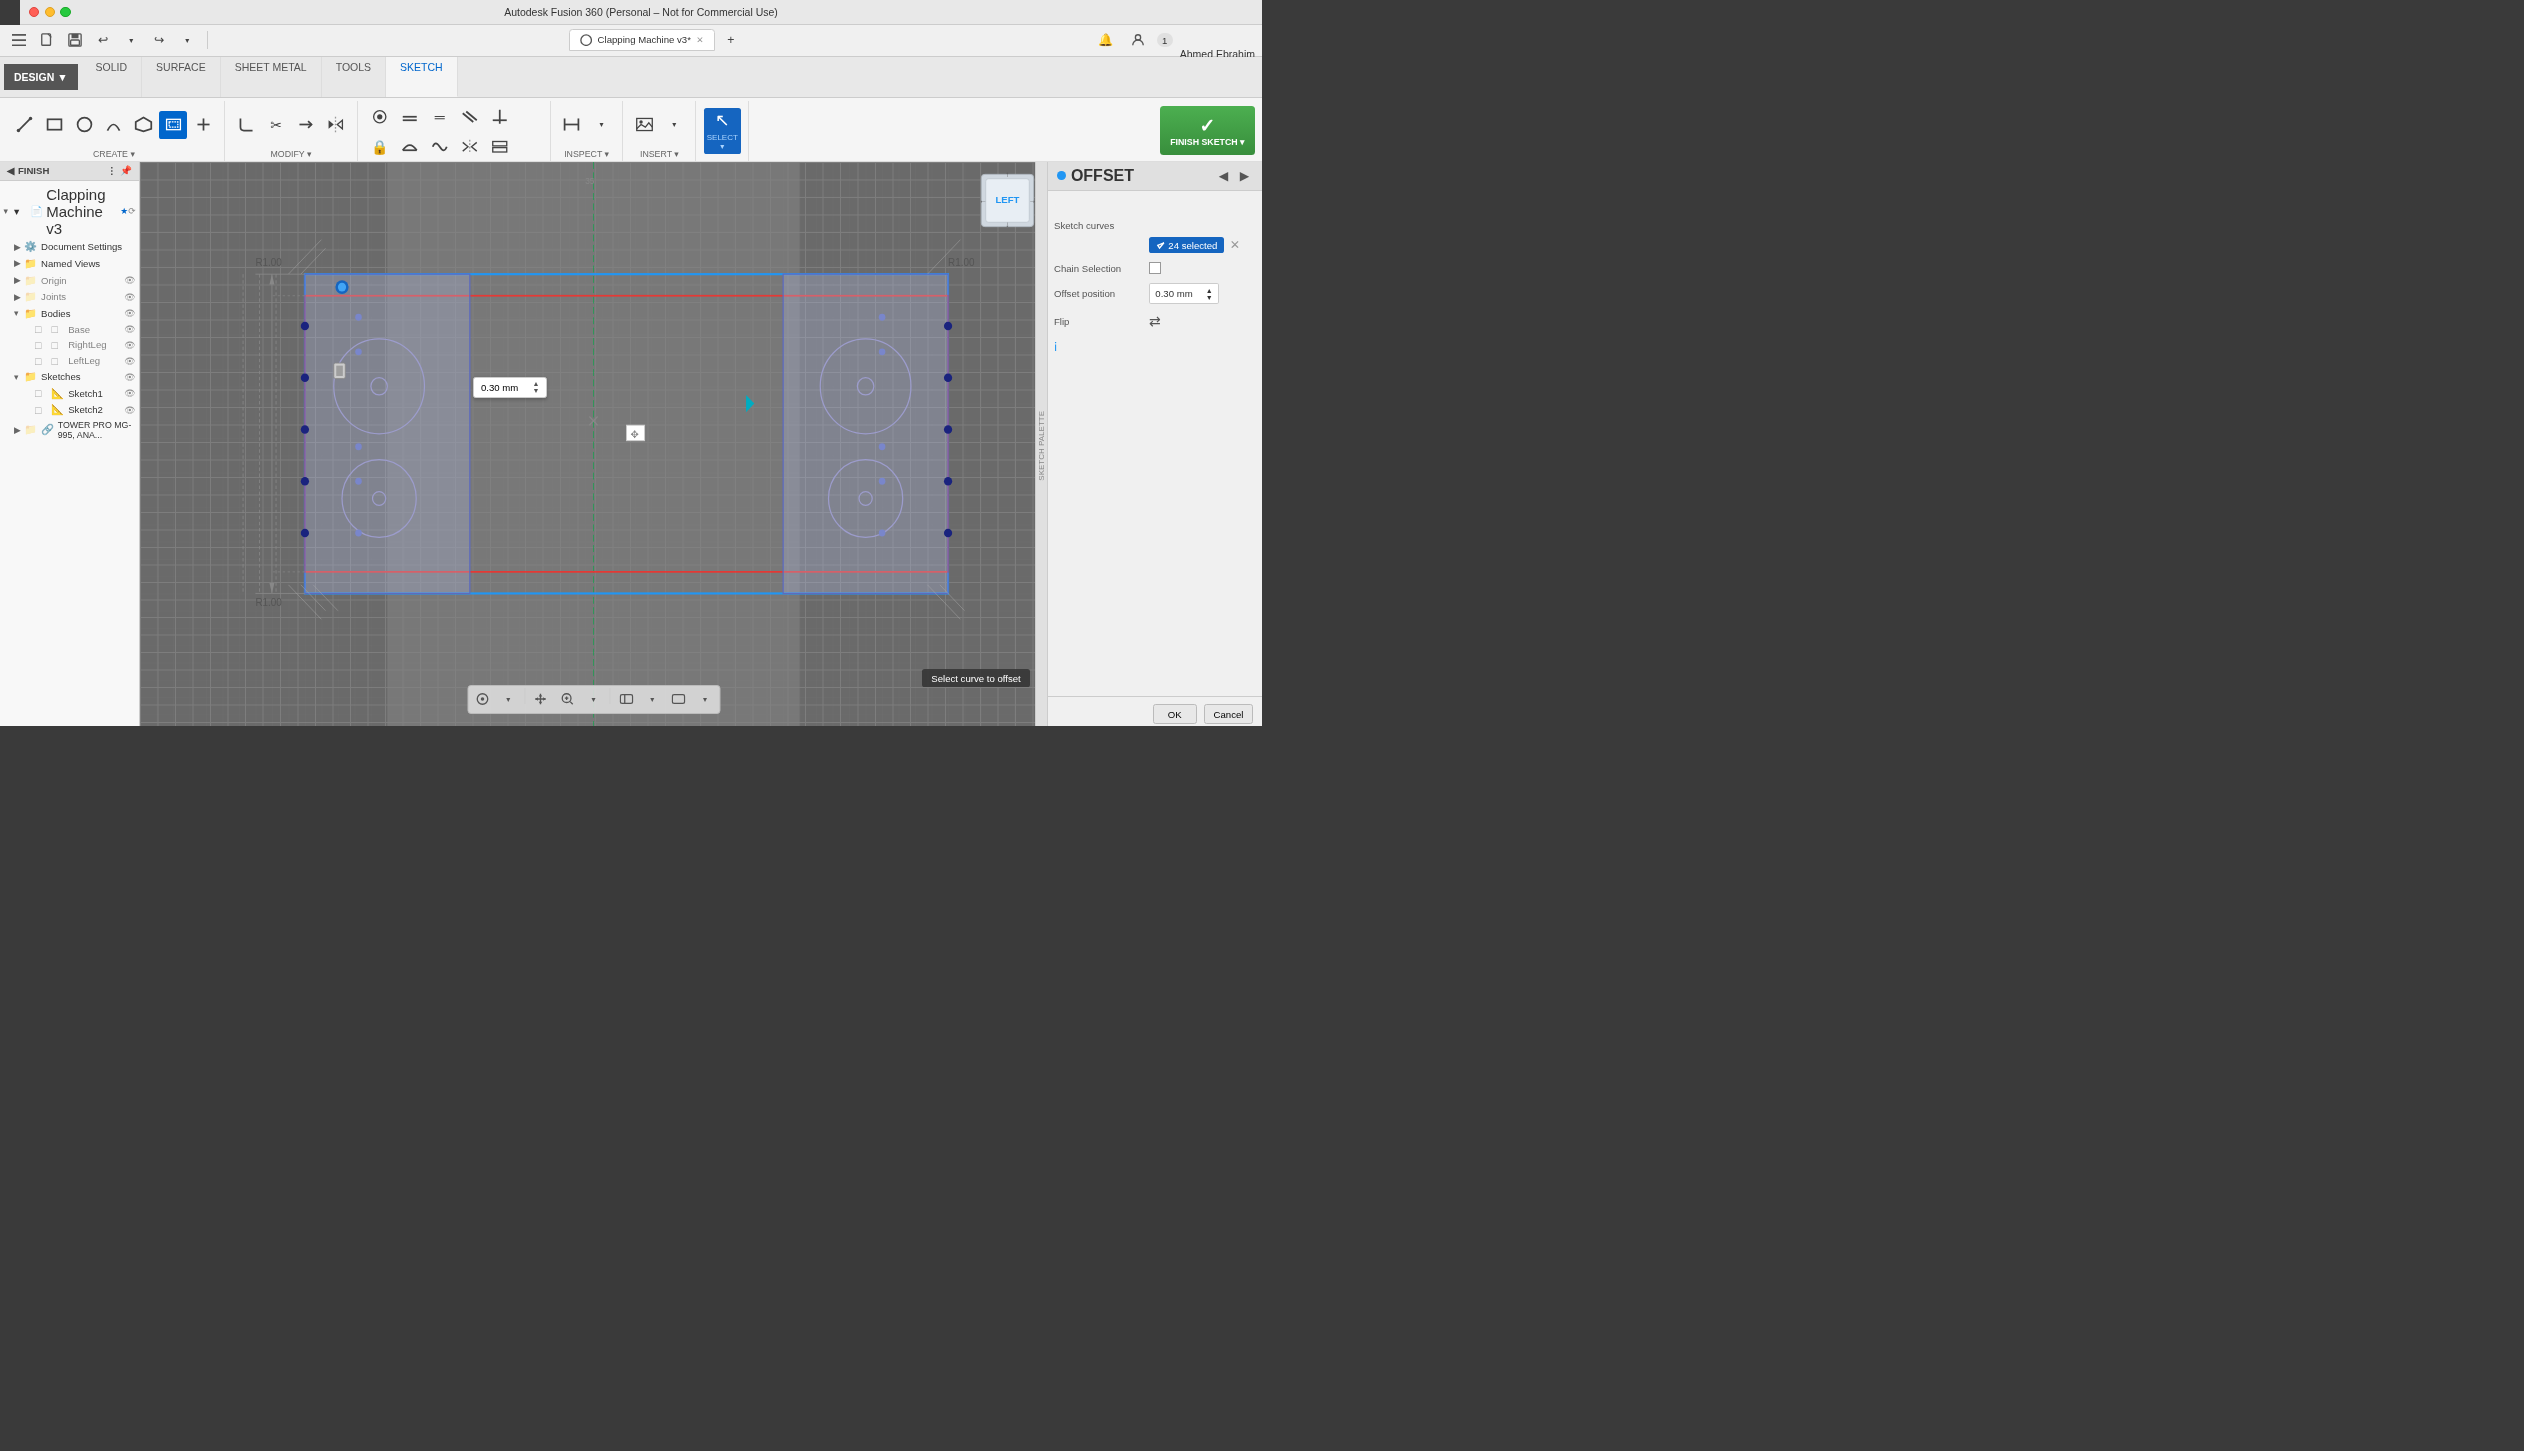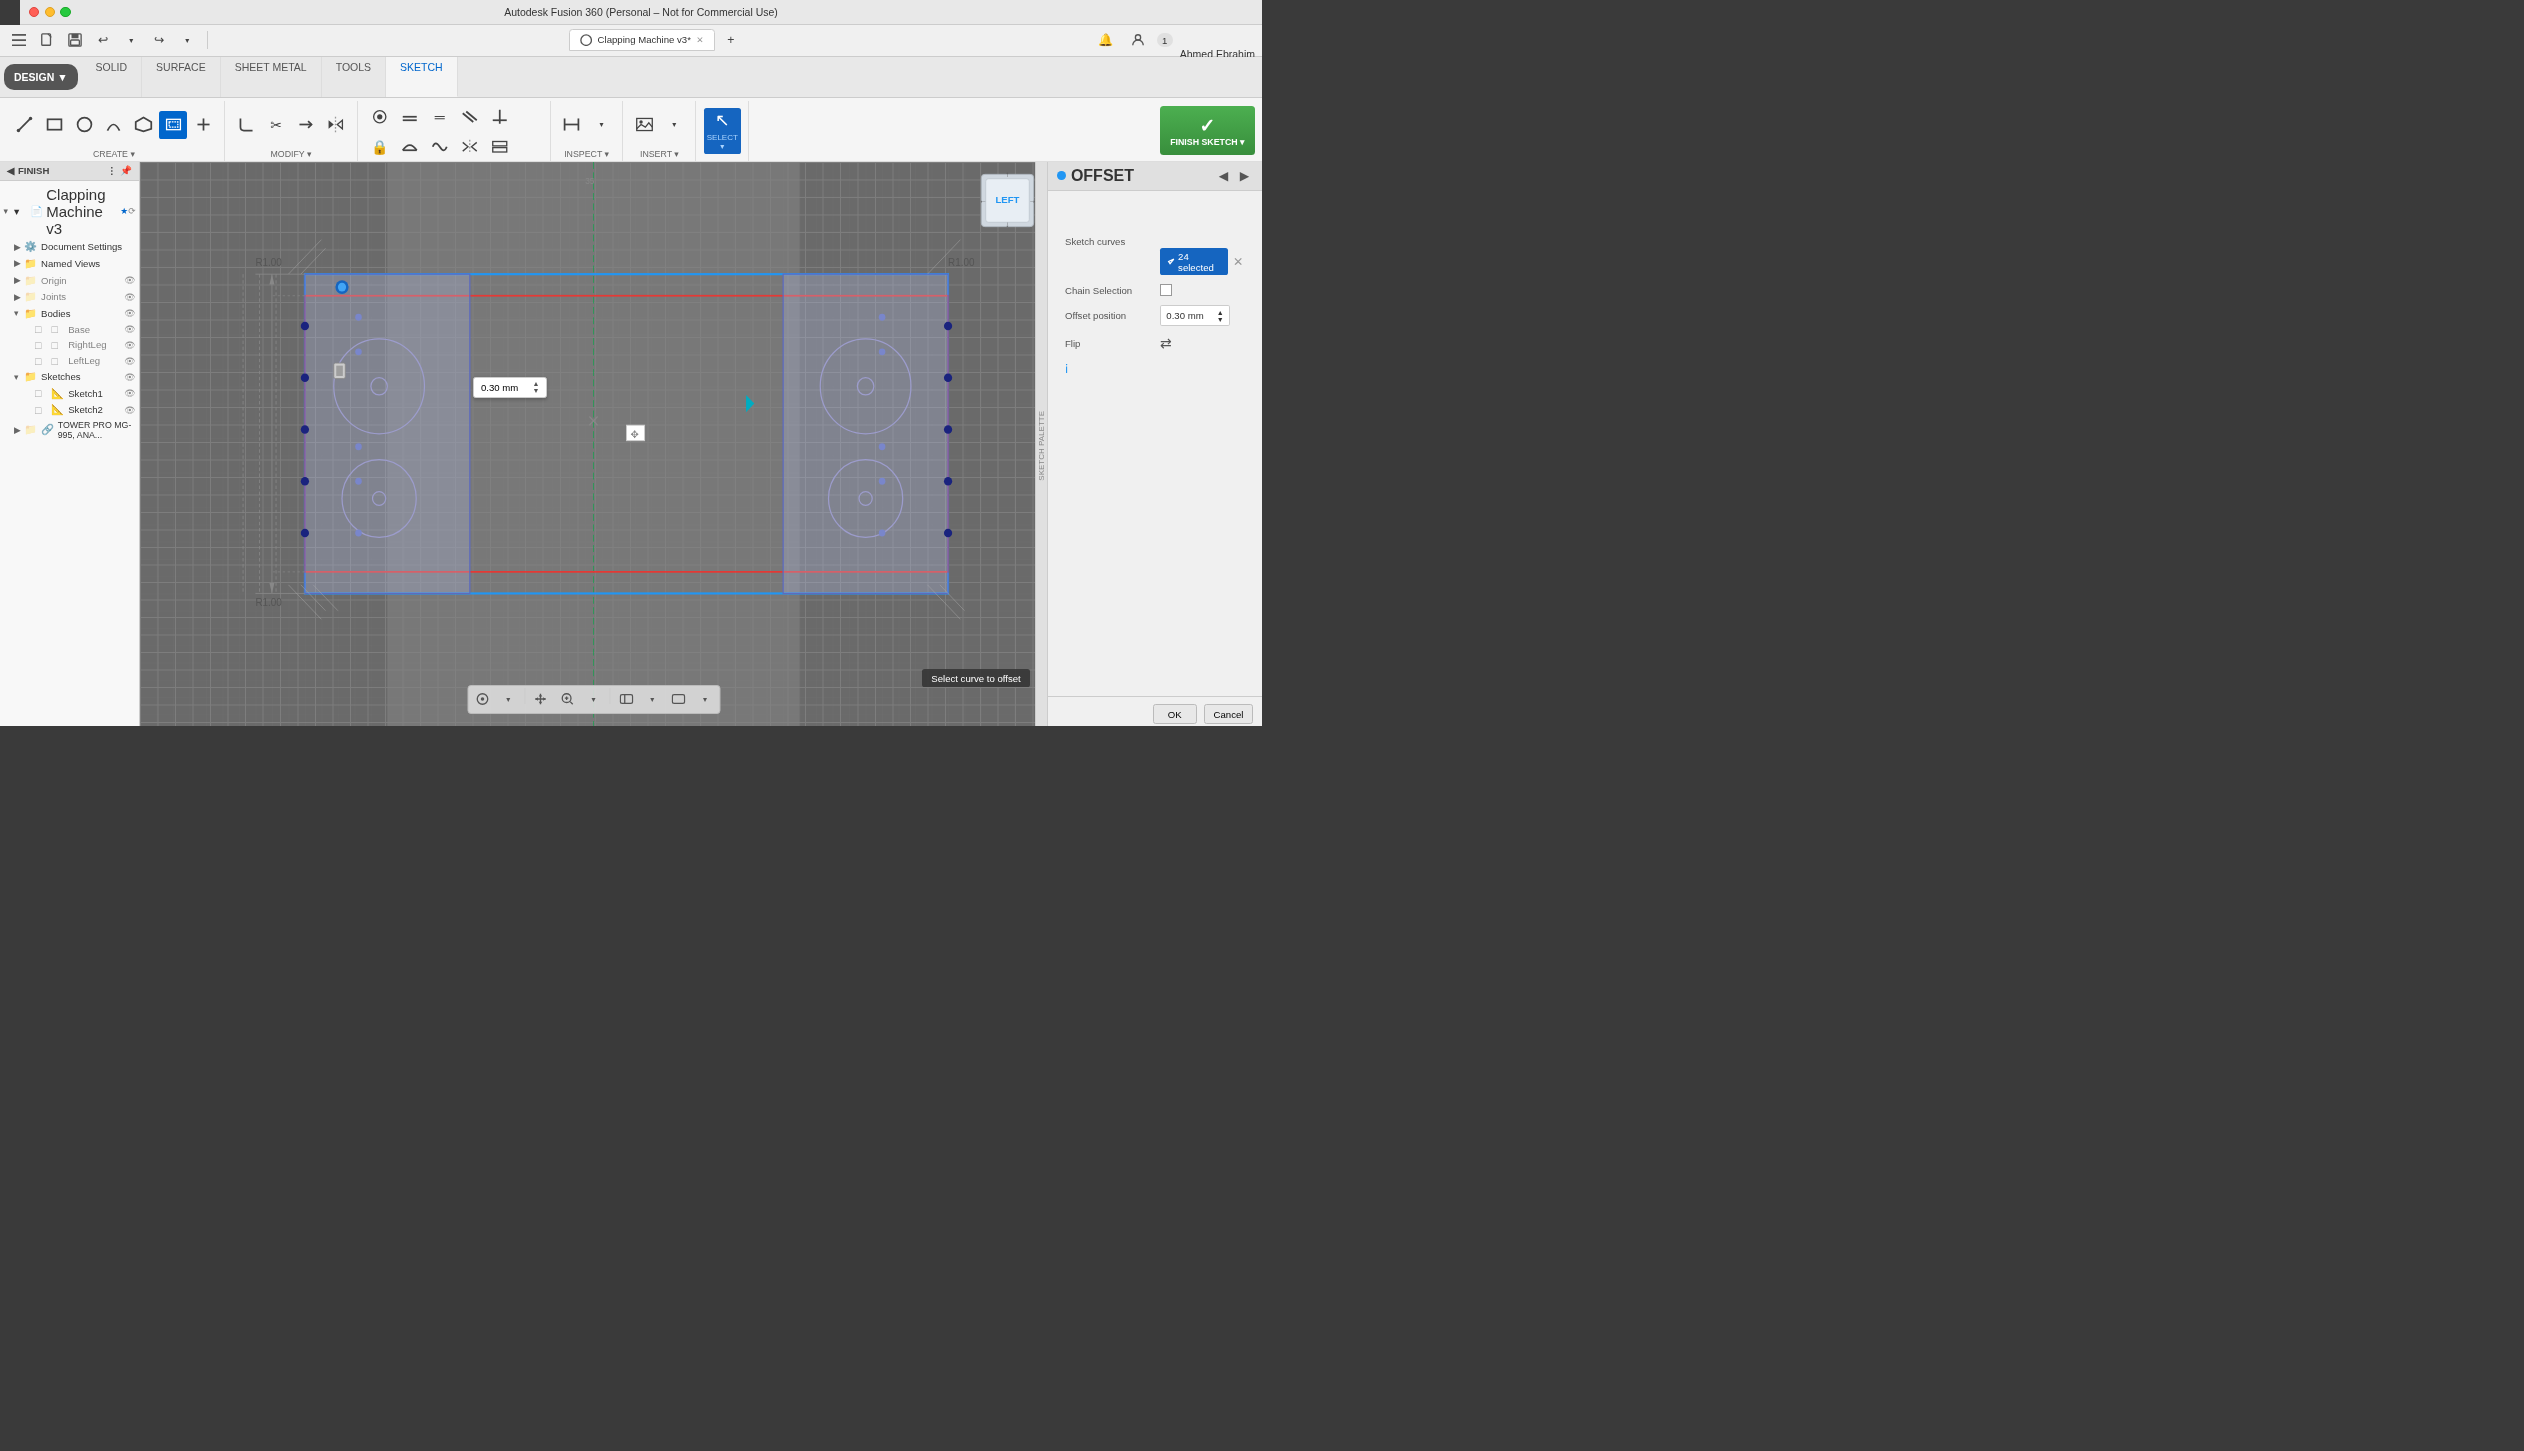--- a/index.html
+++ b/index.html
@@ -155,21 +155,21 @@
       color: white;
       font-size: 9.6px;
       font-weight: bold;
       height: 49px;
       margin: 3.5px;
     }
     .design-btn {
       background: #555;
       color: white;
       padding: 5.3px 10.5px;
-      border-radius: 10px;
+      border-radius: 0;
       font-size: 10.5px;
       font-weight: bold;
       cursor: pointer;
       display: flex; align-items: center; gap: 3.5px;
       margin: 7px 3.5px;
       height: 26px;
     }
 
     
     .main-layout {
@@ -270,21 +270,21 @@
     }
     .panel-nav-btn {
       width: 17.5px; height: 17.5px;
       display: flex; align-items: center; justify-content: center;
       cursor: pointer;
       color: #555;
       font-size: 12.3px;
     }
     .offset-panel-body {
       flex: 1;
-      padding: 17px;
+      padding: 6px;
     }
     .offset-row {
       display: flex;
       align-items: center;
       margin-bottom: 8.8px;
       gap: 7px;
     }
     .offset-label {
       font-size: 9.6px;
       color: #555;

